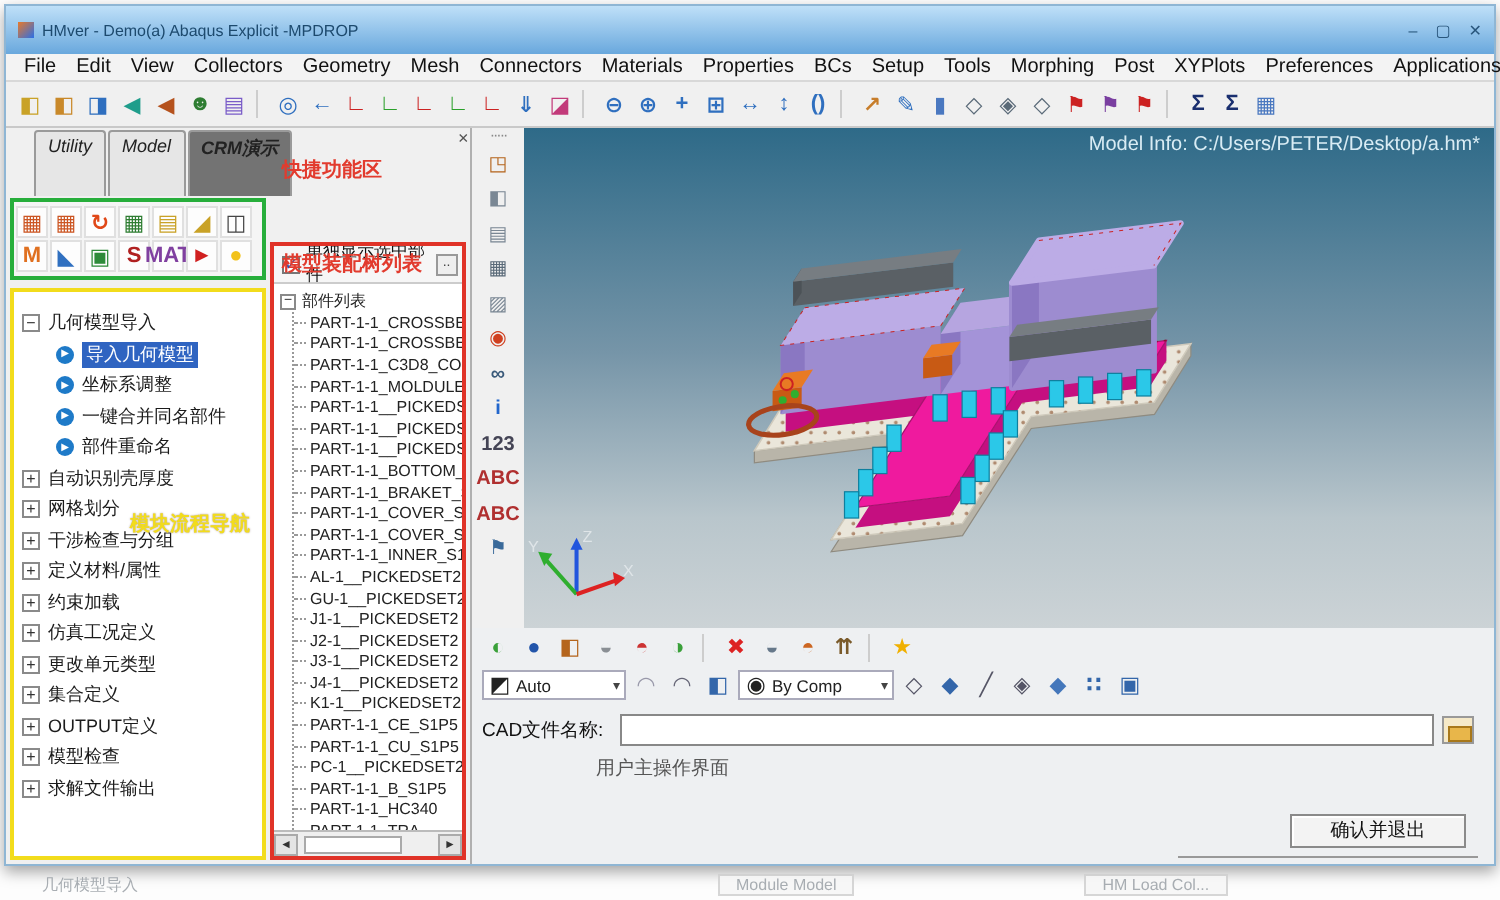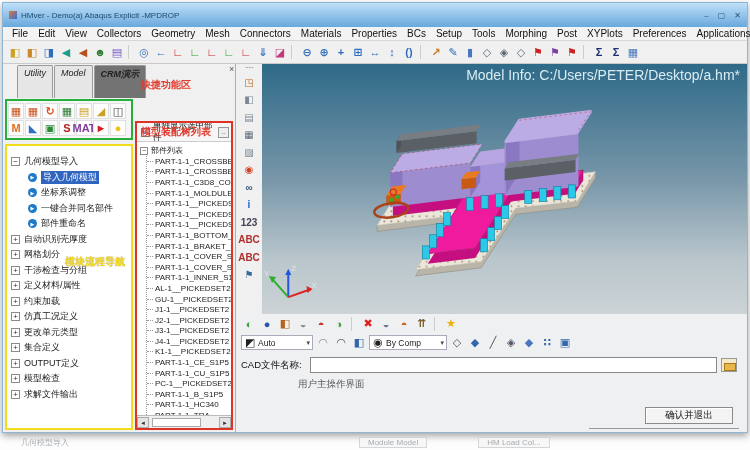--- a/index.html
+++ b/index.html
@@ -84,21 +84,21 @@
   
   .rightregion { flex:1; display:flex; flex-direction:column; border-left:1px solid #b0b0b0; background:#eef0f2; }
   .canvasrow { height:250px; display:flex; }
   .vstrip { width:26px; display:flex; flex-direction:column; align-items:center; gap:2.5px;
     padding-top:1px; background:#f0f0f0; }
   .grip { font-size:8px; color:#888; letter-spacing:-1px; height:7px; line-height:6px; }
   .vi { width:16px; height:15px; display:inline-flex; align-items:center; justify-content:center;
     font-size:10px; font-weight:bold; }
   .canvas { flex:1; position:relative; background:linear-gradient(#2e6a88 0%,#7695a8 45%,#b9c6cc 78%,#ccd3d6 100%); }
   .canvas svg { position:absolute; inset:0; width:100%; height:100%; }
-  .model-info { position:absolute; top:3px; right:7px; font-size:14px; color:#d9ecf4; }
+  .model-info { position:absolute; top:3px; right:7px; font-size:10px; color:#d9ecf4; }
 
   .btoolbar { height:19px; display:flex; align-items:center; gap:2px; padding-left:5px; }
   .dd { display:flex; align-items:center; gap:2px; border:1px solid #aab; background:#fff;
     height:15px; padding:0 2px; font-size:8.5px; color:#222; }
   .caret { font-size:7px; color:#444; }
 
   .cadrow { height:26px; display:flex; align-items:center; padding:0 10px 0 5px; font-size:9.5px; color:#111; }
   .cadrow input { flex:1; height:16px; border:1px solid #888; background:#fff; margin:0 4px 0 8px;
     font-size:9px; padding:0 3px; }
   .folder-btn { width:16px; height:14px; border:1px solid #999; background:#f5e9c8; position:relative; }
@@ -550,14 +550,14 @@
         <span class="confirm-btn">确认并退出</span>
         <span class="confirm-line"></span>
       </div>
     </div>
   </div>
 </div>
 
 <div class="statusstrip">
   <span style="margin-left:18px">几何模型导入</span>
   <span class="ss-box" style="margin-left:290px">Module Model</span>
-  <span class="ss-box" style="margin-left:51px">HM Load Col...</span>
+  <span class="ss-box" style="margin-left:115px">HM Load Col...</span>
 </div>
 
 </body></html>

